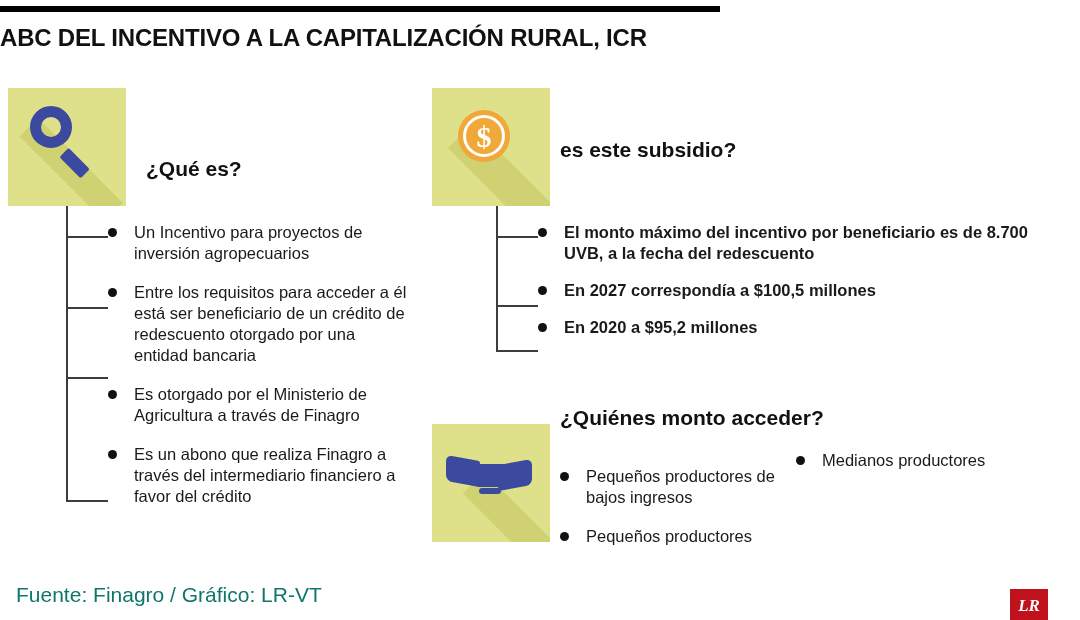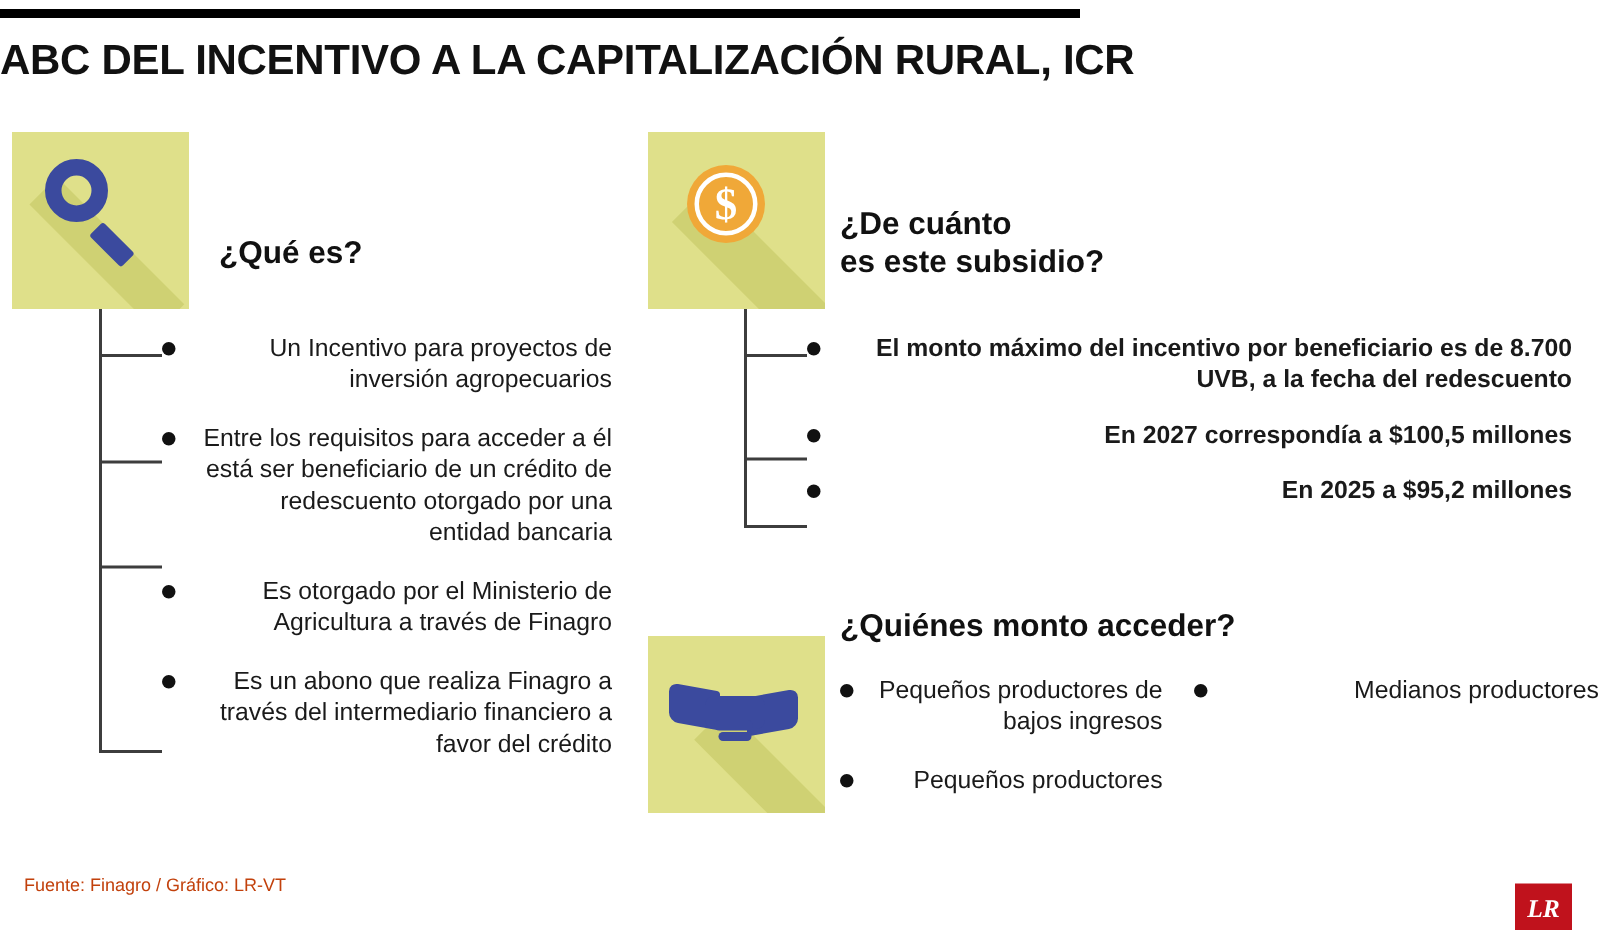--- a/index.html
+++ b/index.html
@@ -31,21 +31,21 @@
     width: 720px;
     height: 6px;
     background: #000000;
   }
 
   
   .main-title {
     position: absolute;
     left: 0px;
     top: 24px;
-    font-size: 28px;
+    font-size: 24px;
     font-weight: bold;
     letter-spacing: -0.2px;
     color: #111111;
     white-space: nowrap;
   }
 
   
   .tile {
     position: absolute;
     background: #dfe08a;
@@ -182,42 +182,41 @@
     left: 0;
     top: 6px;
     width: 9px;
     height: 9px;
     border-radius: 50%;
     background: #111111;
   }
   .list-item .txt {
     display: block;
     padding-left: 26px;
-    text-align: right;
   }
 
   .list-que   { left: 108px; top: 222px; width: 300px; }
   .list-que .list-item { margin-bottom: 18px; }
 
   .list-cuanto { left: 538px; top: 222px; width: 510px; font-weight: bold; }
   .list-cuanto .list-item { margin-bottom: 16px; }
 
   .list-quien-a { left: 560px; top: 450px; width: 215px; }
-  .list-quien-a .list-item { margin-bottom: 18px; }
+  .list-quien-a .list-item { margin-bottom: 18px; margin-top: 16px; }
 
   .list-quien-b { left: 796px; top: 450px; width: 270px; }
   .list-quien-b .list-item { margin-bottom: 18px; }
 
   
   .source {
     position: absolute;
     left: 16px;
     top: 583px;
-    font-size: 12px;
-    color: #c2410c;
+    font-size: 21px;
+    color: #0f766e;
   }
   .logo {
     position: absolute;
     right: 32px;
     top: 568px;
     width: 38px;
     height: 34px;
     background: #c0121c;
     color: #ffffff;
     font-size: 17px;
@@ -272,41 +271,40 @@
   </div>
 
   <div class="tile tile-money">
     <div class="coin-shadow"></div>
     <div class="coin">
       <div class="coin-inner">$</div>
     </div>
   </div>
 
   <div class="heading h-cuanto">
-    <div>¿De cuánto</div>
     <div>es este subsidio?</div>
   </div>
 
   <div class="conn conn-v" style="left:496px; top:206px; height:145px;"></div>
   <div class="conn conn-h" style="left:496px; top:236px; width:42px;"></div>
   <div class="conn conn-h" style="left:496px; top:305px; width:42px;"></div>
   <div class="conn conn-h" style="left:496px; top:350px; width:42px;"></div>
 
   <div class="list list-cuanto">
     <div class="list-item">
       <span class="dot"></span>
       <span class="txt">El monto máximo del incentivo por beneficiario es de 8.700 UVB, a la fecha del redescuento</span>
     </div>
     <div class="list-item">
       <span class="dot"></span>
       <span class="txt">En 2027 correspondía a $100,5 millones</span>
     </div>
     <div class="list-item">
       <span class="dot"></span>
-      <span class="txt">En 2025 a $95,2 millones</span>
+      <span class="txt">En 2020 a $95,2 millones</span>
     </div>
   </div>
 
   <div class="tile tile-hands">
     <div class="hs-shadow"></div>
     <div class="hs hs-left"></div>
     <div class="hs hs-right"></div>
     <div class="hs hs-mid"></div>
     <div class="hs hs-f1"></div>
     <div class="hs hs-f2"></div>

